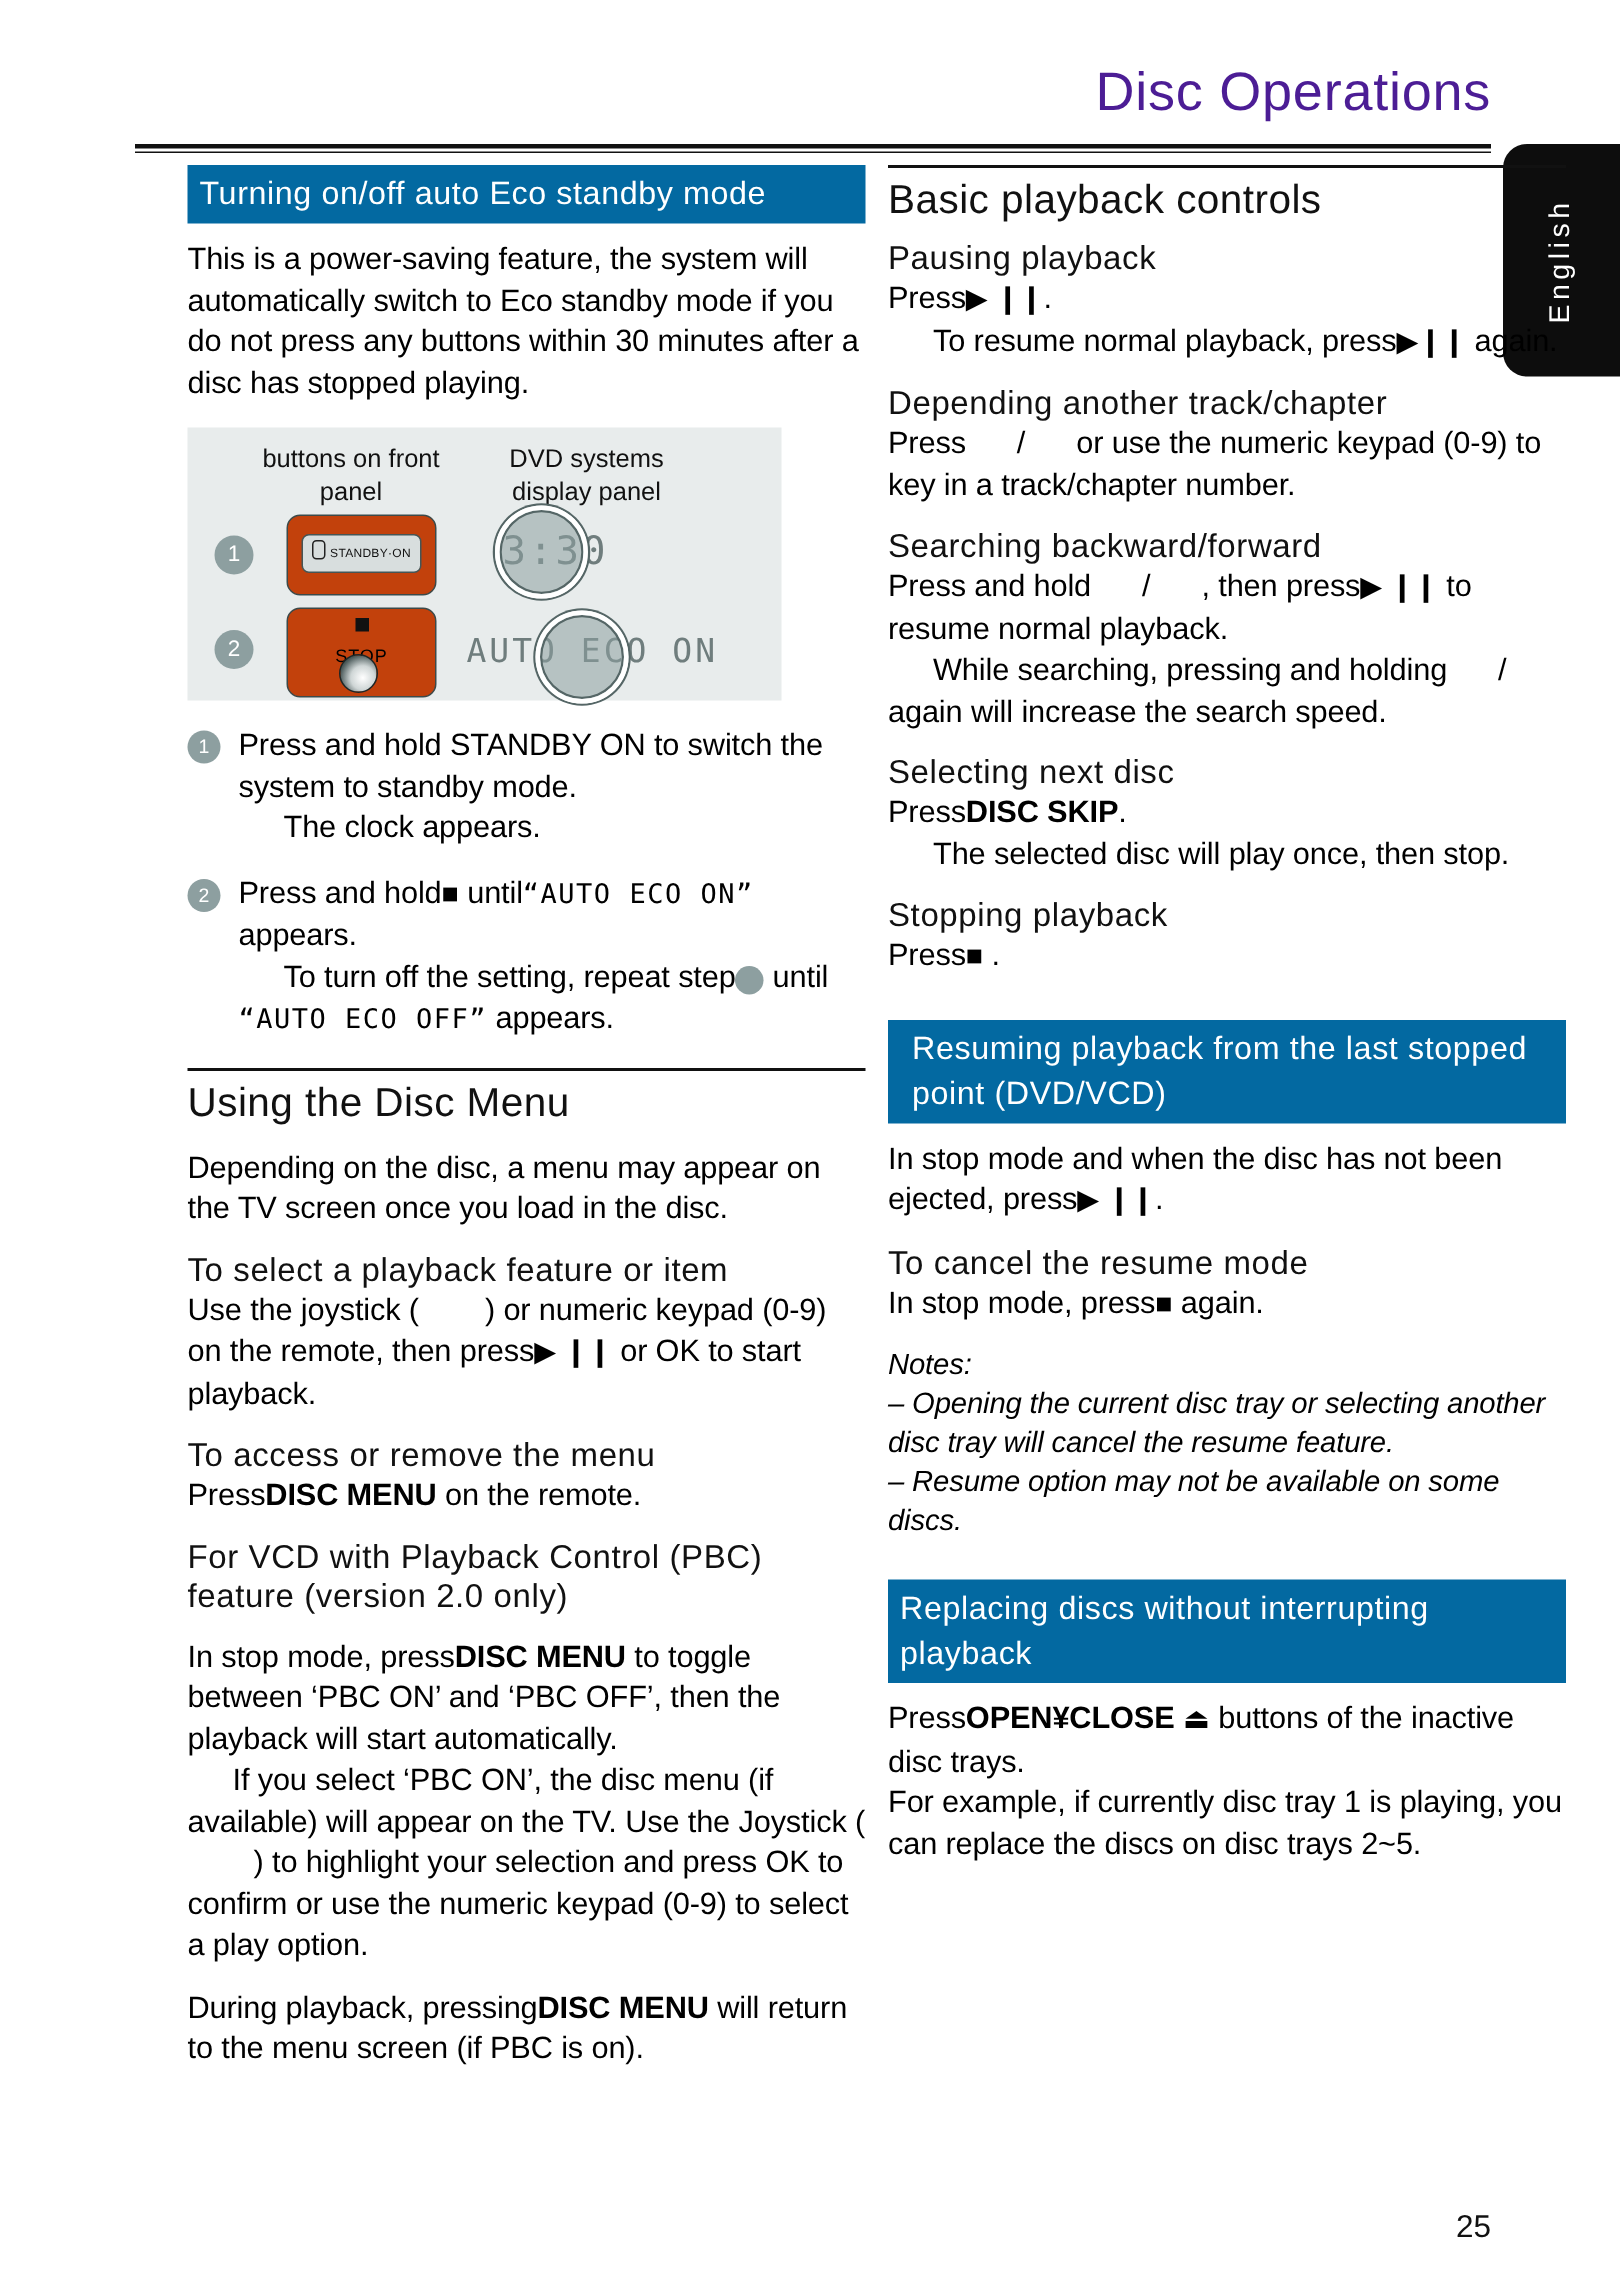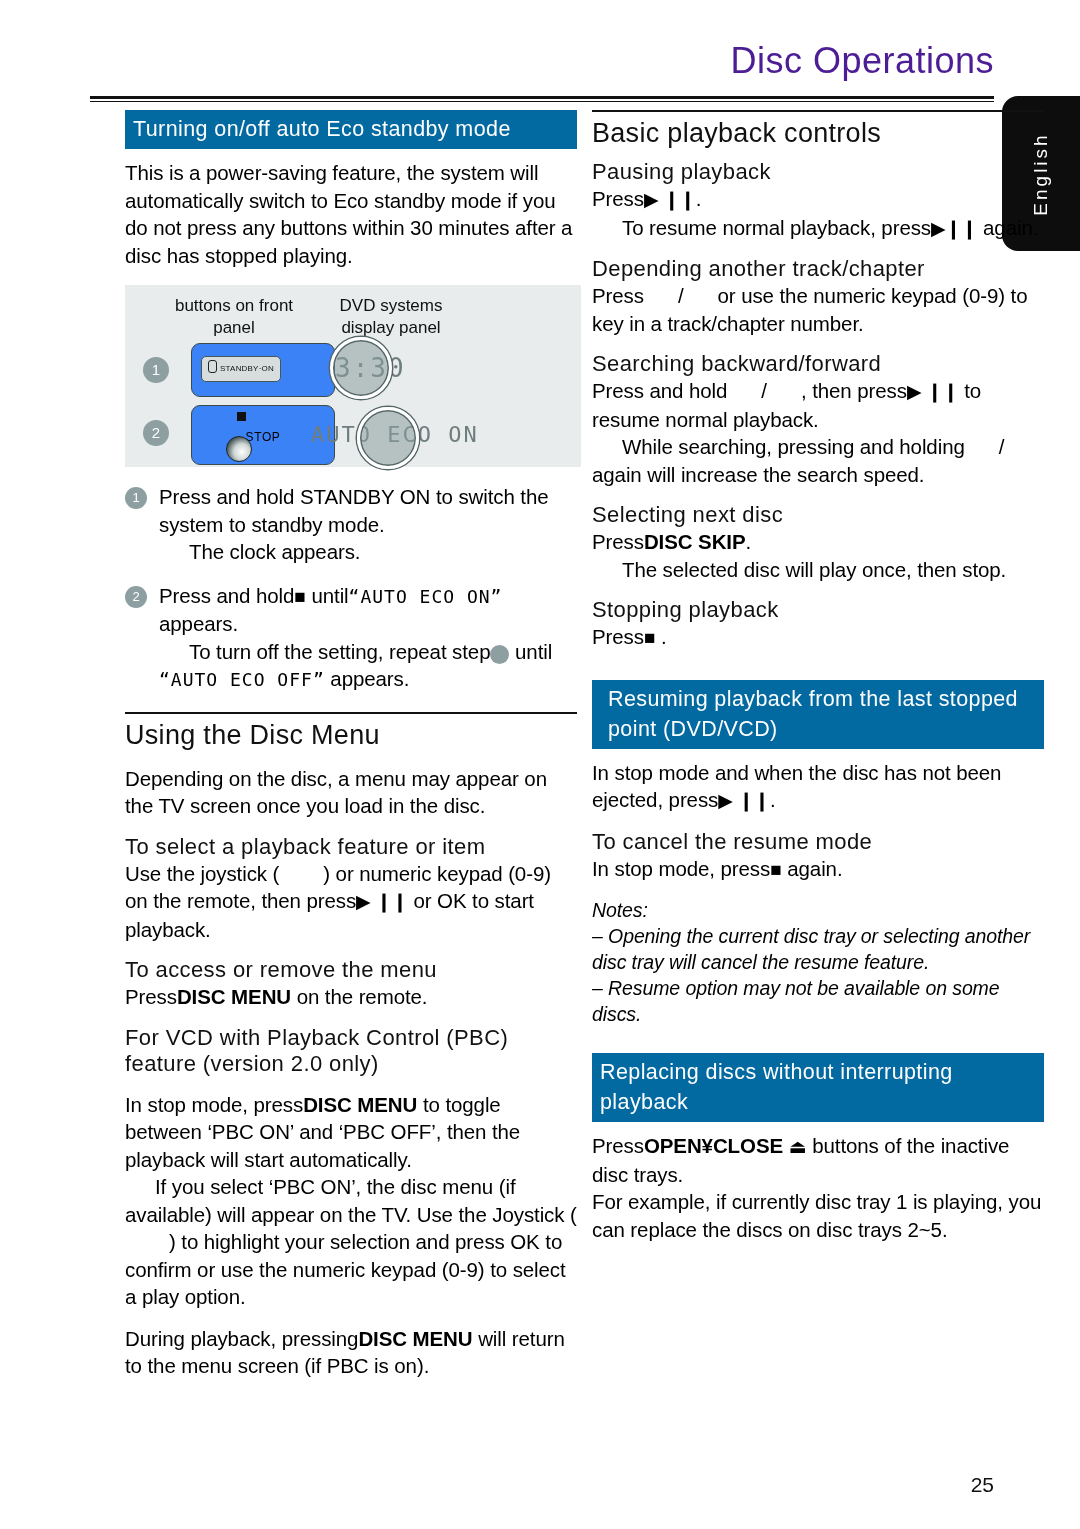--- a/index.html
+++ b/index.html
@@ -121,21 +121,21 @@
   .lcd {
     font-family: "DejaVu Sans Mono", monospace;
     font-size: 18px;
     letter-spacing: 1px;
   }
 
   
   .diagram {
     position: relative;
     margin-top: 16px;
-    width: 456px;
+    width: 396px;
     height: 182px;
     background: #e8ecec;
   }
   .dg-label {
     position: absolute;
     font-size: 17px;
     line-height: 22px;
     color: #111;
     text-align: center;
   }
@@ -150,24 +150,23 @@
     color: #fff;
     font-size: 15px;
     line-height: 26px;
     text-align: center;
   }
   .num-circle.n1 { left: 18px; top: 72px; }
   .num-circle.n2 { left: 18px; top: 135px; }
 
   .btn-panel {
     position: absolute;
-    background: #3b82f6;
+    background: #c2410c;
     border: 1.5px solid #3c4a4a;
     border-radius: 9px;
-    padding-left: 44px;
   }
   .btn-panel.p1 { left: 66px; top: 58px; width: 98px; height: 52px; }
   .btn-panel.p2 { left: 66px; top: 120px; width: 98px; height: 58px; }
 
   .standby-key {
     position: absolute;
     left: 9px; top: 12px;
     width: 78px; height: 24px;
     background: #d8dede;
     border: 1.2px solid #465555;

